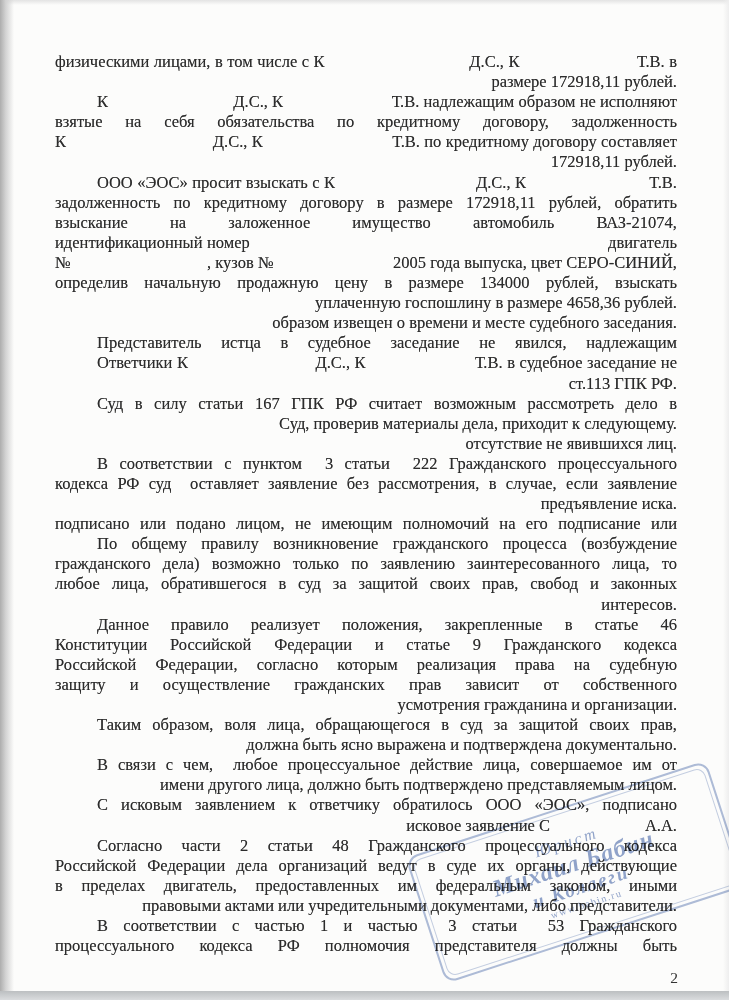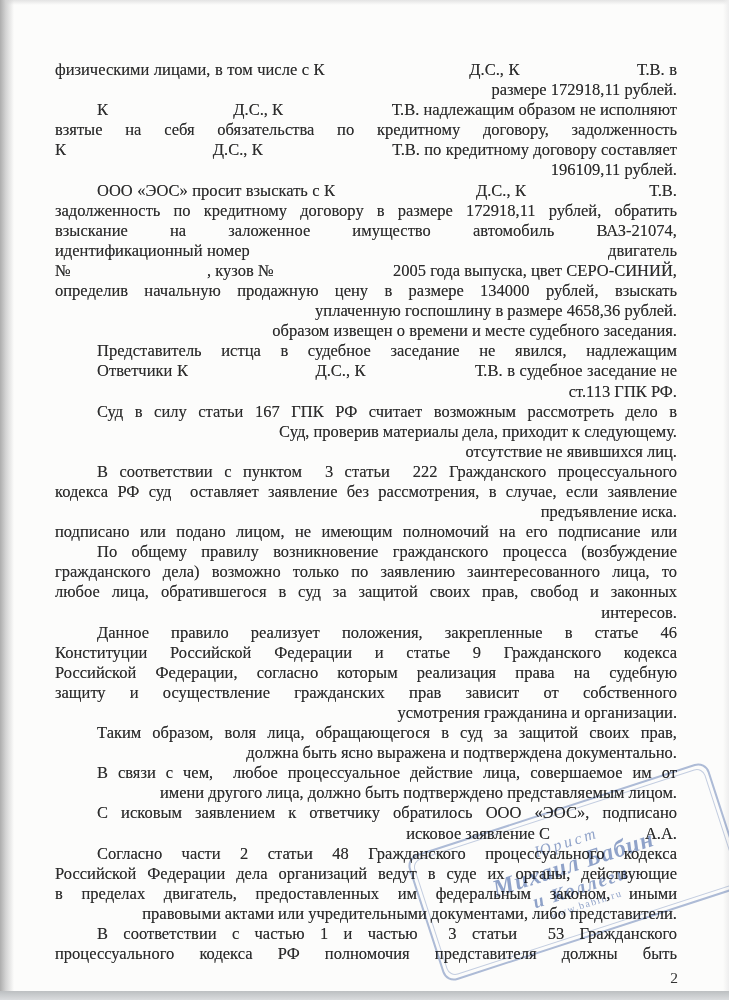--- a/index.html
+++ b/index.html
@@ -24,21 +24,21 @@
     position:absolute;right:0;top:0;bottom:0;width:6px;
     background:linear-gradient(270deg,#eeeeee,rgba(252,252,251,0));
     pointer-events:none;
   }
   .edge-bottom{
     position:absolute;left:0;bottom:0;right:0;height:9px;
     background:linear-gradient(#bcbfc1,#dadcde);
     pointer-events:none;
   }
   .text-block{
-    position:absolute;left:55px;top:60px;width:622px;
+    position:absolute;left:55px;top:52px;width:622px;
     font-size:16.5px;line-height:20.1px;color:#2c2c2c;
     text-shadow:0 0 0.4px rgba(44,44,44,0.55);
   }
   .ln{
     white-space:pre-wrap;
     height:20.1px;
     overflow:hidden;
     text-align:right;
   }
   .ln.j{
@@ -88,21 +88,21 @@
   <div class="edge-top"></div>
   <div class="edge-left"></div>
   <div class="edge-right"></div>
 
   <div class="text-block" id="doc">
       <div class="ln j">физическими лицами, в том числе с К                                Д.С., К                          Т.В. в</div>
       <div class="ln">размере 172918,11 рублей.</div>
       <div class="ln j ind">К                              Д.С., К                          Т.В. надлежащим образом не исполняют</div>
       <div class="ln j">взятые на себя обязательства по кредитному договору, задолженность</div>
       <div class="ln j">К                                  Д.С., К                              Т.В. по кредитному договору составляет</div>
-      <div class="ln">196109,11 рублей.</div>
+      <div class="ln">172918,11 рублей.</div>
       <div class="ln j ind">ООО «ЭОС» просит взыскать с К                                Д.С., К                            Т.В.</div>
       <div class="ln j">задолженность по кредитному договору в размере 172918,11 рублей, обратить</div>
       <div class="ln j">взыскание на заложенное имущество автомобиль ВАЗ-21074,</div>
       <div class="ln j">идентификационный номер                                                                                двигатель</div>
       <div class="ln j">№                                , кузов №                            2005 года выпуска, цвет СЕРО-СИНИЙ,</div>
       <div class="ln j">определив начальную продажную цену в размере 134000 рублей, взыскать</div>
       <div class="ln">уплаченную госпошлину в размере 4658,36 рублей.</div>
       <div class="ln">образом извещен о времени и месте судебного заседания.</div>
       <div class="ln j ind">Представитель истца в судебное заседание не явился, надлежащим</div>
       <div class="ln j ind">Ответчики К                            Д.С., К                        Т.В. в судебное заседание не</div>

